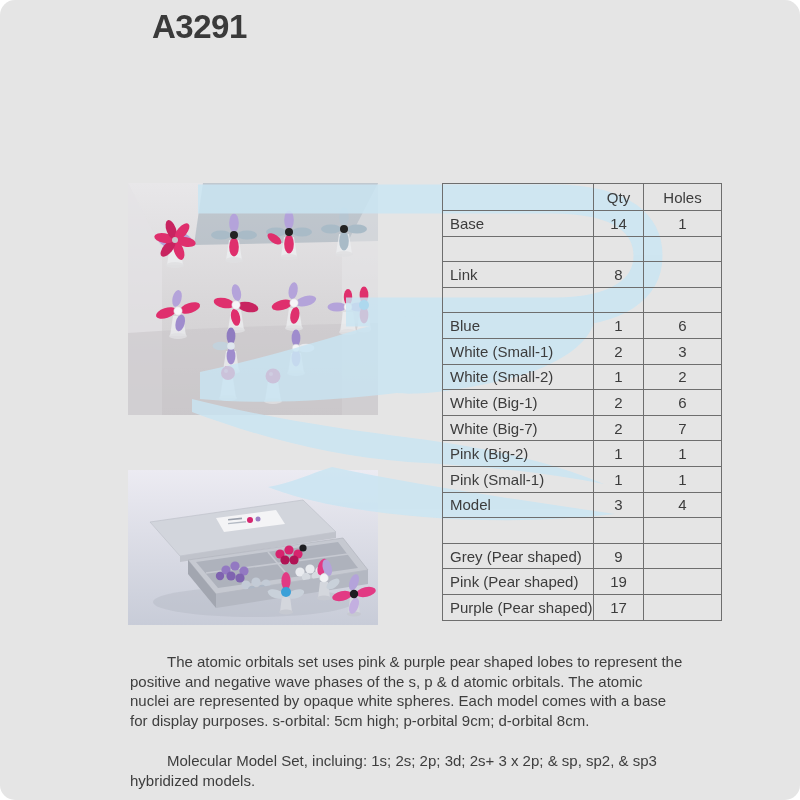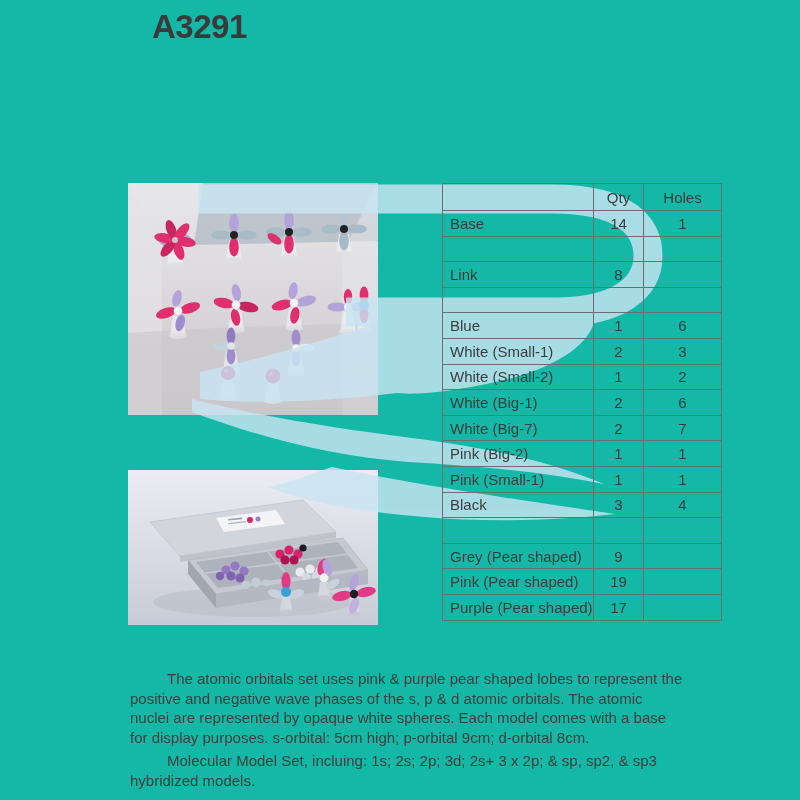--- a/index.html
+++ b/index.html
@@ -1,17 +1,17 @@
 <!DOCTYPE html>
 <html><head>
 <meta charset="utf-8">
 <style>
   html,body{margin:0;padding:0;background:#ffffff;}
-  .page{position:relative;width:800px;height:800px;background:#14b8a6;overflow:hidden;
-        font-family:"Liberation Sans", sans-serif;color:#3c3c3c;}
+  .page{position:relative;width:800px;height:800px;background:#e5e5e5;overflow:hidden;
+        font-family:"Liberation Sans", sans-serif;color:#3c3c3c;border-radius:15px;}
 
   
   .code{position:absolute;left:152px;top:8px;font-size:33px;font-weight:700;
         letter-spacing:-0.5px;color:#3a3a3a;z-index:3;}
   .title{position:absolute;left:152px;top:55px;font-size:32px;font-weight:700;
          letter-spacing:-0.6px;color:#3a3a3a;z-index:3;}
 
   
   figure{margin:0;position:absolute;z-index:1;}
   .photo1{left:128px;top:183px;width:250px;height:232px;}
@@ -35,21 +35,21 @@
   table.parts th, table.parts td{border:1px solid #6e6e6e;padding:0;line-height:1;
               background:transparent;font-weight:400;vertical-align:middle;}
   table.parts th{height:26px;text-align:center;}
   table.parts td{height:24.6px;}
   table.parts td.name{text-align:left;padding-left:7px;}
   table.parts td.qty, table.parts td.holes{text-align:center;}
 
   
   .body-text{position:absolute;left:130px;width:553px;font-size:15px;
              line-height:19.5px;color:#3e3e3e;text-indent:37px;z-index:3;margin:0;}
-  .p1{top:652px;margin-top:17px;}
+  .p1{top:652px;}
   .p2{top:751px;}
 </style>
 </head>
 <body>
 
 <div class="page">
 
   <div class="code">A3291</div>
 
   <figure class="photo1">
@@ -365,21 +365,21 @@
       <td class="holes">1</td>
     </tr>
 
     <tr>
       <td class="name">Pink (Small-1)</td>
       <td class="qty">1</td>
       <td class="holes">1</td>
     </tr>
 
     <tr>
-      <td class="name">Black</td>
+      <td class="name">Model</td>
       <td class="qty">3</td>
       <td class="holes">4</td>
     </tr>
 
     <tr>
       <td class="name"></td>
       <td class="qty"></td>
       <td class="holes"></td>
     </tr>
 

